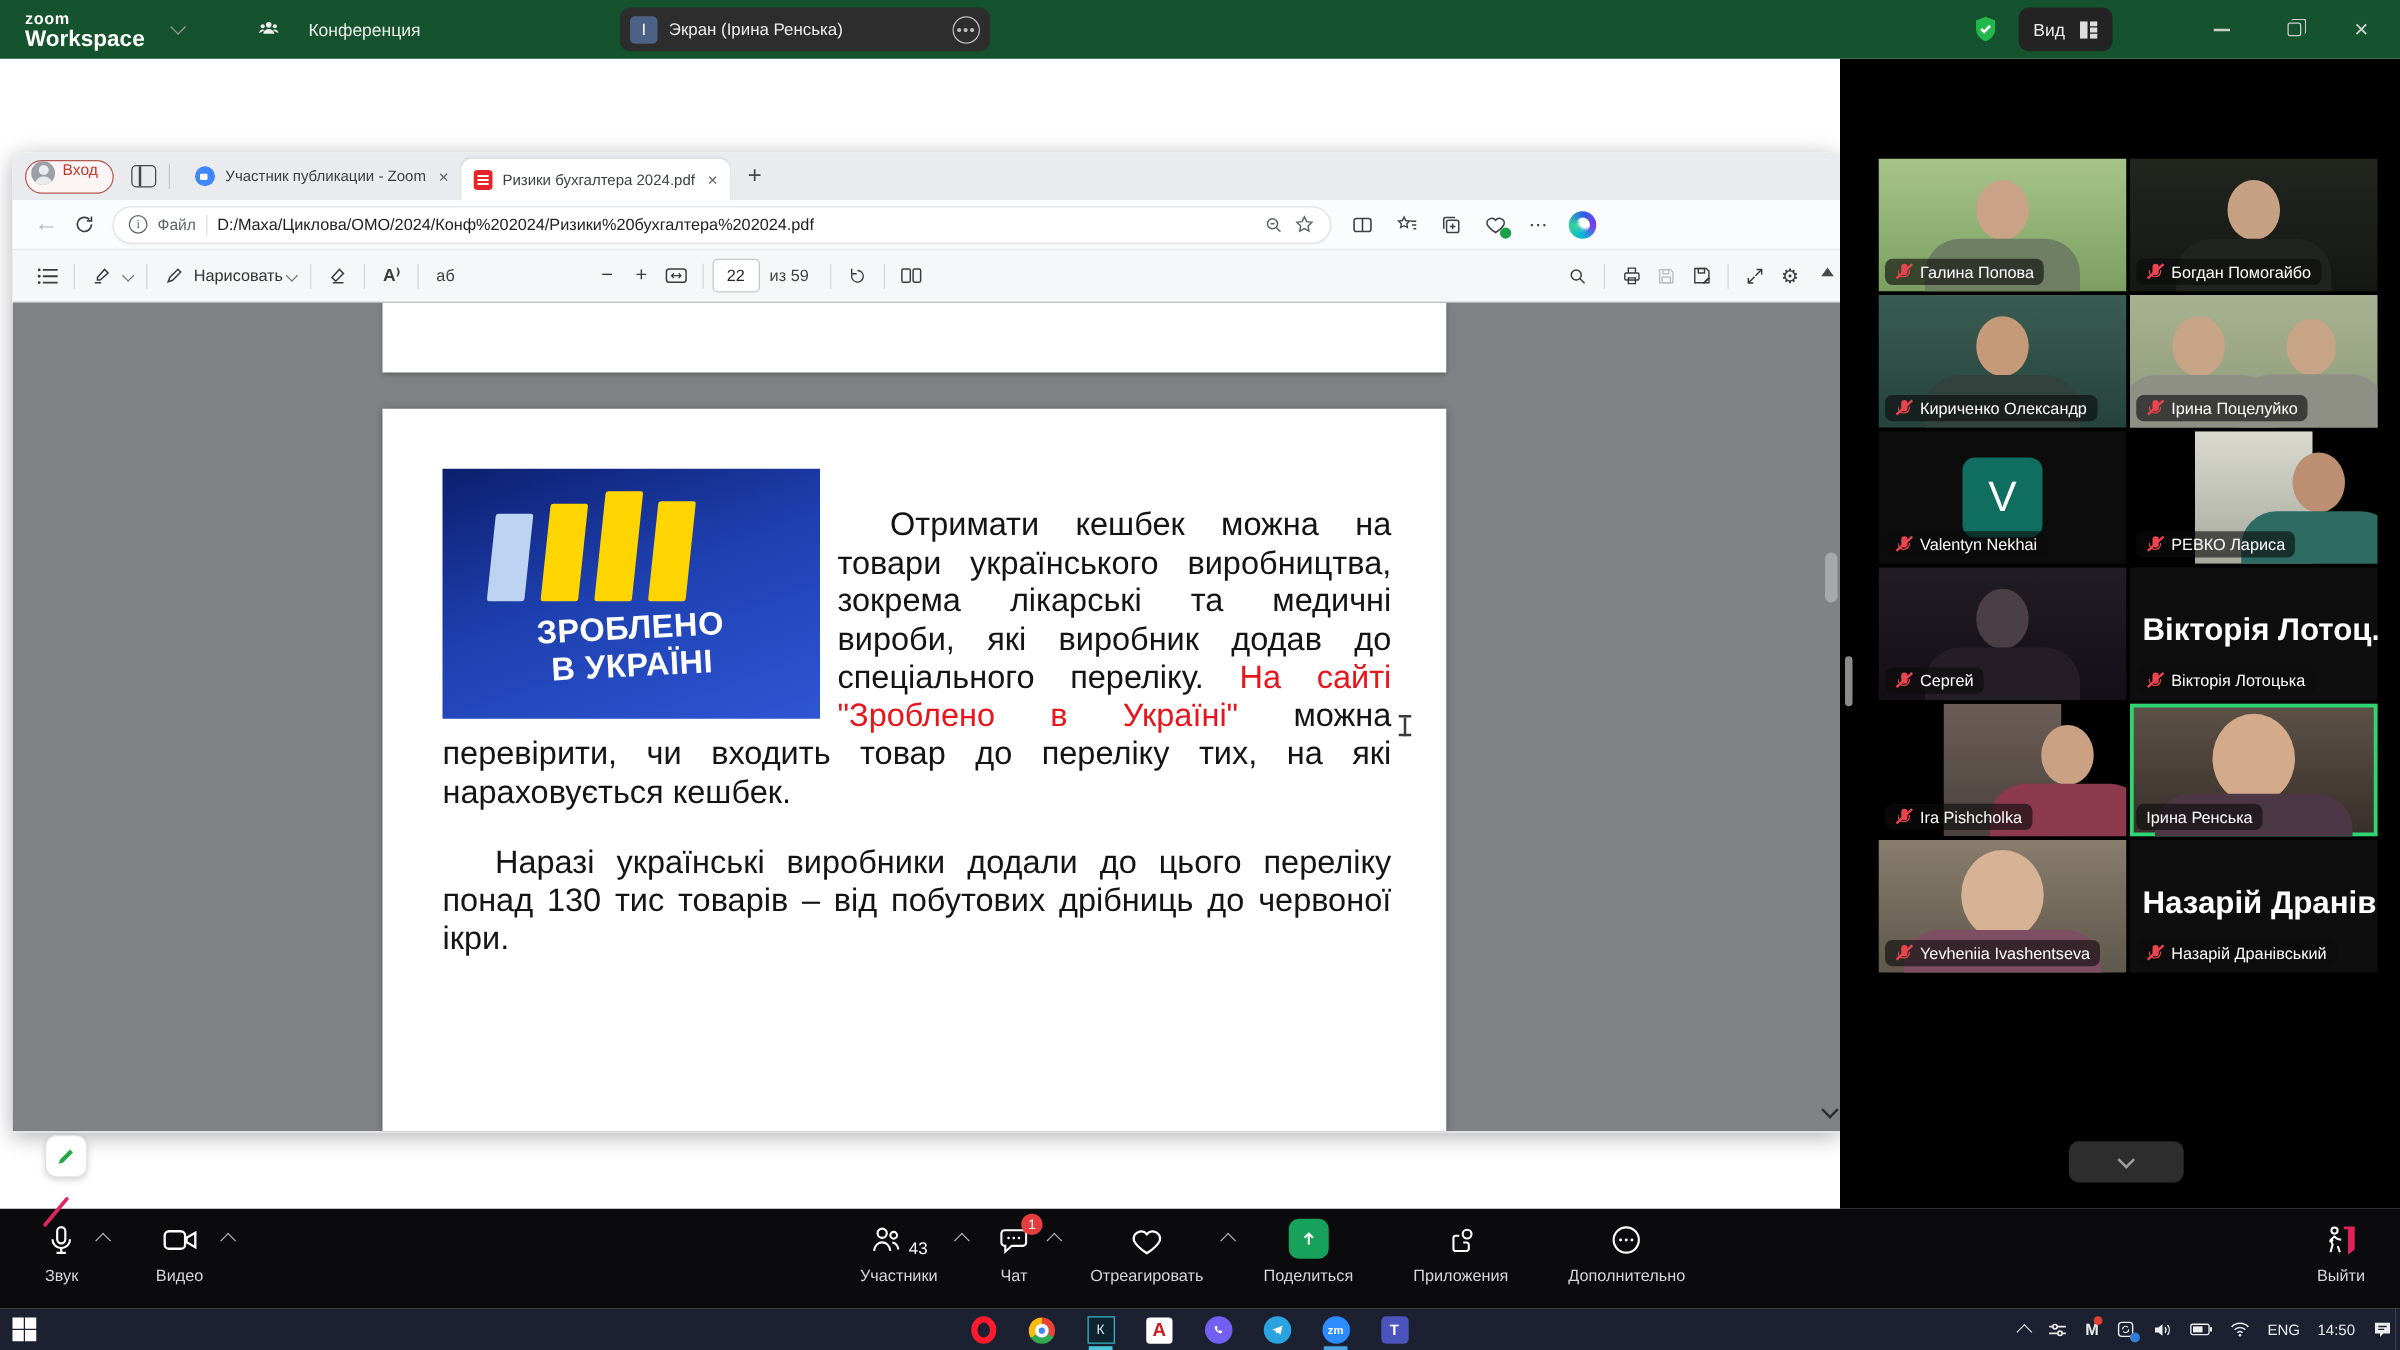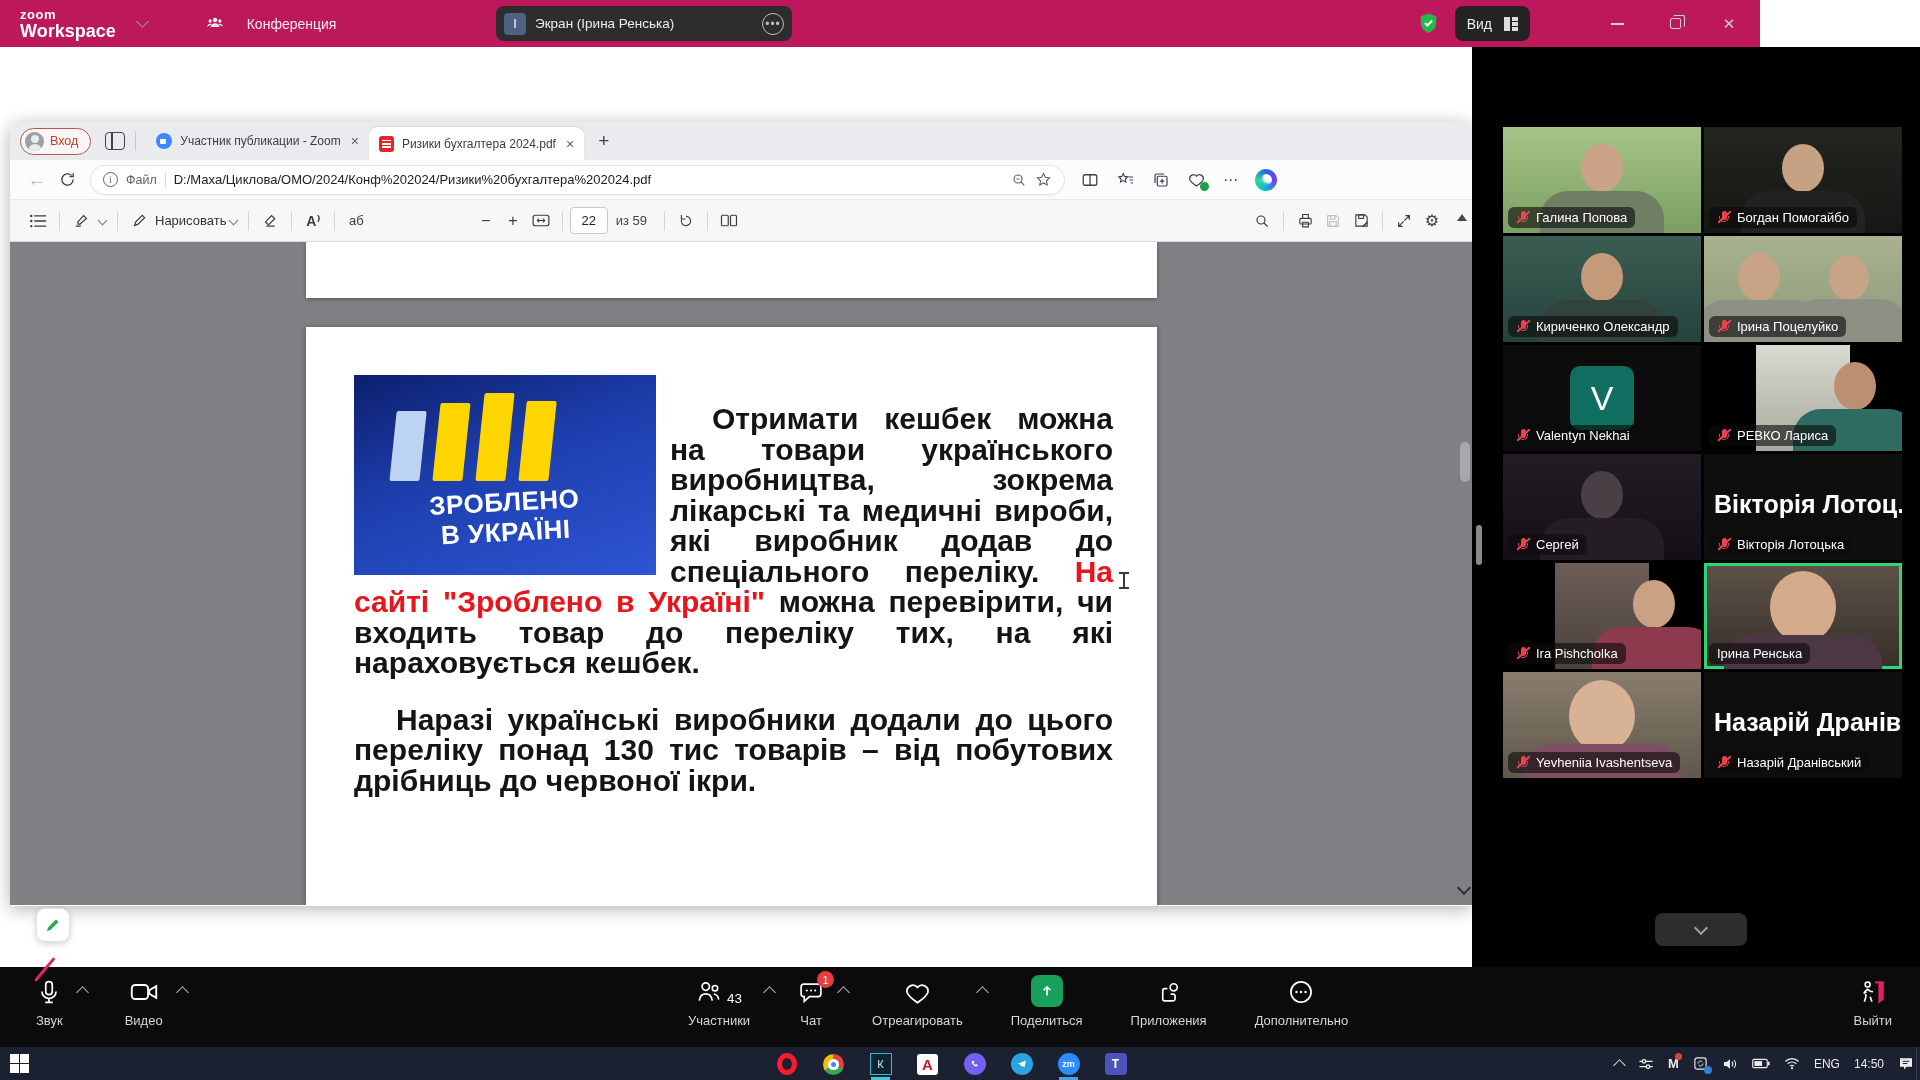--- a/index.html
+++ b/index.html
@@ -1,21 +1,21 @@
 <!DOCTYPE html>
 <html><head>
 <meta charset="utf-8">
 <style>
   *{box-sizing:border-box;margin:0;padding:0}
   html,body{width:1920px;height:1080px;overflow:hidden}
   body{font-family:"Liberation Sans","DejaVu Sans",sans-serif;background:#fff;position:relative}
   svg{display:block}
 
   
-  #titlebar{position:absolute;left:0;top:0;width:1760px;height:47px;background:#be185d;display:flex;align-items:center;z-index:30}
+  #titlebar{position:absolute;left:0;top:0;width:1920px;height:47px;background:#14532d;display:flex;align-items:center;z-index:30}
   .zw-logo{margin-left:20px;color:#fff;line-height:1;cursor:default}
   .zw-logo .l1{font-size:13px;font-weight:700;letter-spacing:.5px}
   .zw-logo .l2{font-size:18px;font-weight:700;margin-top:1px}
   .tb-chev{width:9px;height:9px;border-right:1.8px solid #9a9a9a;border-bottom:1.8px solid #9a9a9a;transform:rotate(45deg);margin-left:22px;margin-top:-4px}
   .tb-meeting{display:flex;align-items:center;gap:22px;margin-left:58px;color:#eee;font-size:14px}
   .share-pill{position:absolute;left:496px;top:6px;width:296px;height:35px;background:#2d2d2d;border-radius:8px;display:flex;align-items:center;padding:0 8px;gap:9px}
   .share-avatar{width:22px;height:22px;border-radius:4px;background:#4c6184;color:#fff;font-size:13px;display:flex;align-items:center;justify-content:center}
   .share-pill .txt{color:#ececec;font-size:13.5px;flex:1}
   .dots-circle{width:22px;height:22px;border:1.4px solid #bdbdbd;border-radius:50%;color:#bdbdbd;font-size:12px;display:flex;align-items:center;justify-content:center;letter-spacing:1px}
   .view-group{position:absolute;right:230px;top:6px;height:35px;display:flex;align-items:center;gap:12px;background:#232323;border-radius:8px;padding:0 12px}
@@ -23,21 +23,21 @@
   .win-ctl{position:absolute;top:0;height:47px;width:46px;display:flex;align-items:center;justify-content:center;color:#cfcfcf}
   #wc-min{right:120px}#wc-max{right:62px}#wc-close{right:8px}
   .wc-minus{width:13px;height:2px;background:#cfcfcf}
   .wc-rest{width:11px;height:11px;border:1.4px solid #cfcfcf;border-radius:2px;position:relative}
   .wc-rest::after{content:"";position:absolute;left:2px;top:-4px;width:11px;height:11px;border:1.4px solid #cfcfcf;border-left:none;border-bottom:none;border-radius:2px}
   .wc-x{font-size:15px;color:#cfcfcf}
 
   
   #browser{position:absolute;left:10px;top:122px;width:1462px;height:784px;background:#fff;border-radius:10px 10px 0 0;box-shadow:0 3px 18px rgba(0,0,0,.3);z-index:10;overflow:hidden}
   .tabbar{height:38px;background:#e9ebee;display:flex;align-items:center;padding-left:10px}
-  .profile-chip{display:flex;align-items:center;gap:6px;height:27px;border:1.5px solid #b05a52;border-radius:15px;padding:0 12px 0 4px;background:#fbf6f5}
+  .profile-chip{display:flex;gap:6px;height:27px;border:1.5px solid #b05a52;border-radius:15px;padding:0 12px 0 4px;background:#fbf6f5}
   .profile-chip .av{width:19px;height:19px;border-radius:50%;background:#9aa0a6;position:relative;overflow:hidden}
   .profile-chip .av::before{content:"";position:absolute;left:5.5px;top:3px;width:8px;height:8px;border-radius:50%;background:#e8eaed}
   .profile-chip .av::after{content:"";position:absolute;left:2.5px;top:12px;width:14px;height:9px;border-radius:7px 7px 0 0;background:#e8eaed}
   .profile-chip .txt{color:#c0392b;font-size:12.5px}
   .ws-btn{margin-left:14px;width:20px;height:18px;border:1.6px solid #444;border-radius:4px;position:relative}
   .ws-btn::after{content:"";position:absolute;left:5px;top:0;bottom:0;width:1.6px;background:#444}
   .tab-vsep{width:1px;height:20px;background:#c4c7cb;margin:0 10px}
   .tab{display:flex;align-items:center;gap:8px;height:30px;padding:0 10px;max-width:255px;font-size:12px;color:#3c4043}
   .tab.active{background:#fff;border-radius:9px 9px 0 0;height:33px;align-self:flex-end;box-shadow:0 -1px 2px rgba(0,0,0,.08)}
   .tab .title{white-space:nowrap;overflow:hidden;max-width:180px}
@@ -78,21 +78,21 @@
   .page{position:absolute;left:296px;top:85px;width:851px;height:578px;background:#fff;box-shadow:0 1px 6px rgba(0,0,0,.35);padding:48px 44px 0 48px;overflow:hidden}
   .slide-logo{float:left;width:302px;height:200px;margin:0 14px 10px 0;background:linear-gradient(160deg,#0d1f6e 0%,#1d3fae 45%,#2e55d4 100%);position:relative;overflow:hidden}
   .bars{position:absolute;left:40px;top:18px;display:flex;gap:13px;transform:skewX(-6deg)}
   .bars i{display:block;width:30px;height:88px;border-radius:2px}
   .bars i:nth-child(1){background:#bcd4f2;height:70px;margin-top:18px}
   .bars i:nth-child(2){background:#ffd500;height:78px;margin-top:10px}
   .bars i:nth-child(3){background:#ffd500}
   .bars i:nth-child(4){background:#ffd500;height:80px;margin-top:8px}
   .logo-txt{position:absolute;left:0;right:0;top:112px;text-align:center;color:#fff;font-weight:700;font-size:26px;line-height:30px;transform:rotate(-3deg);letter-spacing:.5px}
   .slide-title{font-size:23.5px;font-weight:700;line-height:31px;color:#e8151c;text-align:justify;text-indent:42px}
-  .t-body{font-size:30px;font-weight:700;line-height:30.5px;color:#141414;text-align:justify;text-indent:42px;margin-top:29px}
+  .t-body{font-size:26px;font-weight:400;line-height:30.5px;color:#141414;text-align:justify;text-indent:42px;margin-top:29px}
   .t-body .red{color:#e8151c}
   .t-p2{margin-top:26px}
   .pdf-scroll-thumb{position:absolute;right:2px;top:200px;width:10px;height:40px;border-radius:5px;background:#a6a8ab}
   .pdf-scroll-down{position:absolute;right:3px;bottom:12px;width:10px;height:10px;border-right:2px solid #2f2f2f;border-bottom:2px solid #2f2f2f;transform:rotate(45deg)}
   .ibeam{position:absolute;left:1108px;top:330px;width:12px;height:19px}
   .ibeam::before{content:"";position:absolute;left:5px;top:2px;bottom:2px;width:2px;background:#3a3a3a}
   .ibeam::after{content:"";position:absolute;left:1px;right:1px;top:0;height:2px;background:#3a3a3a;box-shadow:0 15px 0 #3a3a3a}
 
   
   #annot-btn{position:absolute;left:36px;top:908px;width:34px;height:34px;background:#fff;border:1px solid #e2e2e2;border-radius:9px;box-shadow:0 2px 6px rgba(0,0,0,.18);display:flex;align-items:center;justify-content:center;z-index:12}

